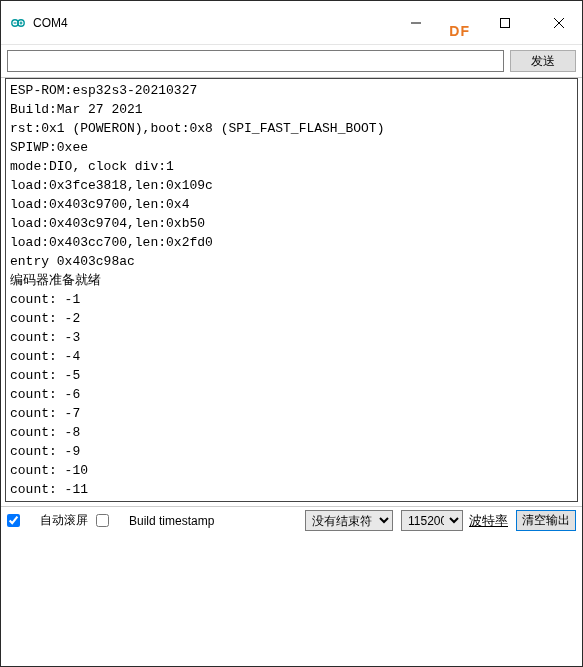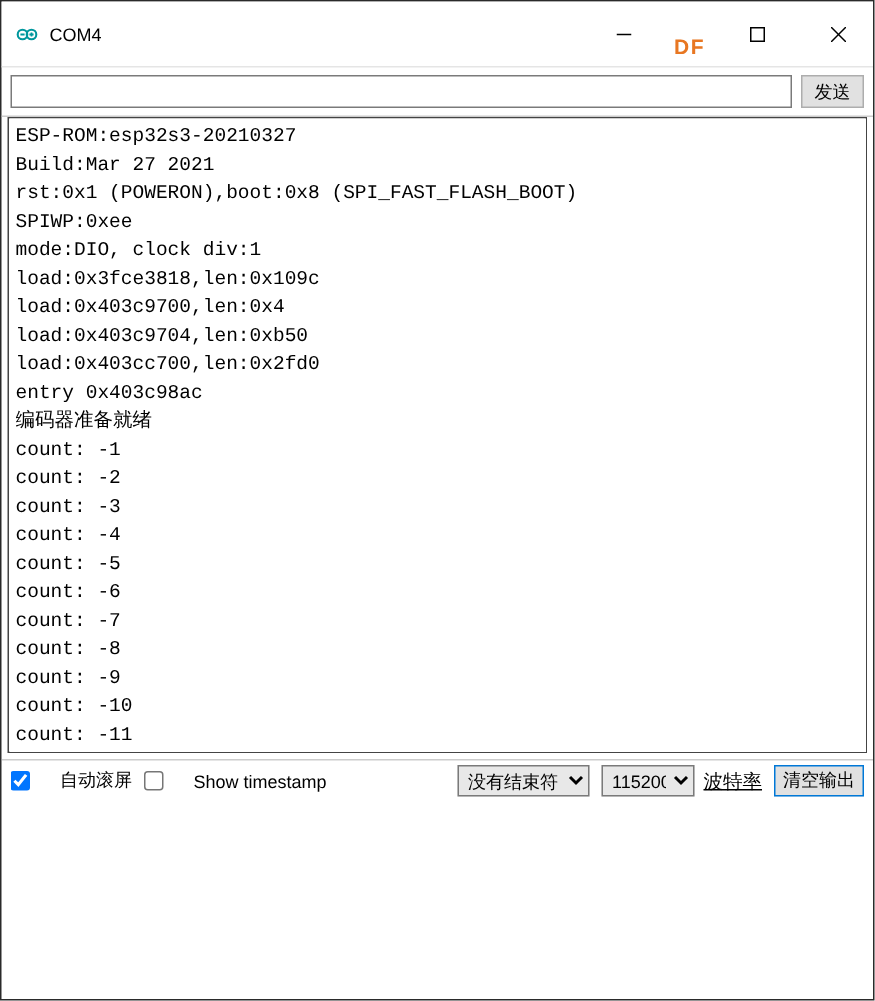--- a/index.html
+++ b/index.html
@@ -67,21 +67,21 @@
   }
   .send-input {
     flex: 1;
     height: 22px;
     border: 1px solid #7a7a7a;
     padding: 2px 4px;
     font-size: 12px;
     outline: none;
   }
   .send-btn {
-    width: 42px;
+    width: 66px;
     height: 22px;
     background: #e1e1e1;
     border: 1px solid #adadad;
     font-size: 12px;
     cursor: pointer;
     padding: 0;
   }
   .console-wrap {
     height: 424px;
     overflow: auto;
@@ -209,21 +209,21 @@
 count: -16</div>
 </div>
 
 <div class="bottombar">
   <label class="chk">
     <input type="checkbox" id="chk-autoscroll" checked="" style="">
     <span>自动滚屏</span>
   </label>
   <label class="chk">
     <input type="checkbox" id="chk-timestamp" style="">
-    <span>Show timestamp</span>
+    <span>Build timestamp</span>
   </label>
   <span class="spacer"></span>
   <select class="dropdown line">
     <option id="opt-line" selected="">没有结束符</option>
   </select>
   <select class="dropdown baud">
     <option id="opt-baud" selected="">115200</option>
   </select>
   <span class="baud-label">波特率</span>
   <button class="clear-btn">清空输出</button>

